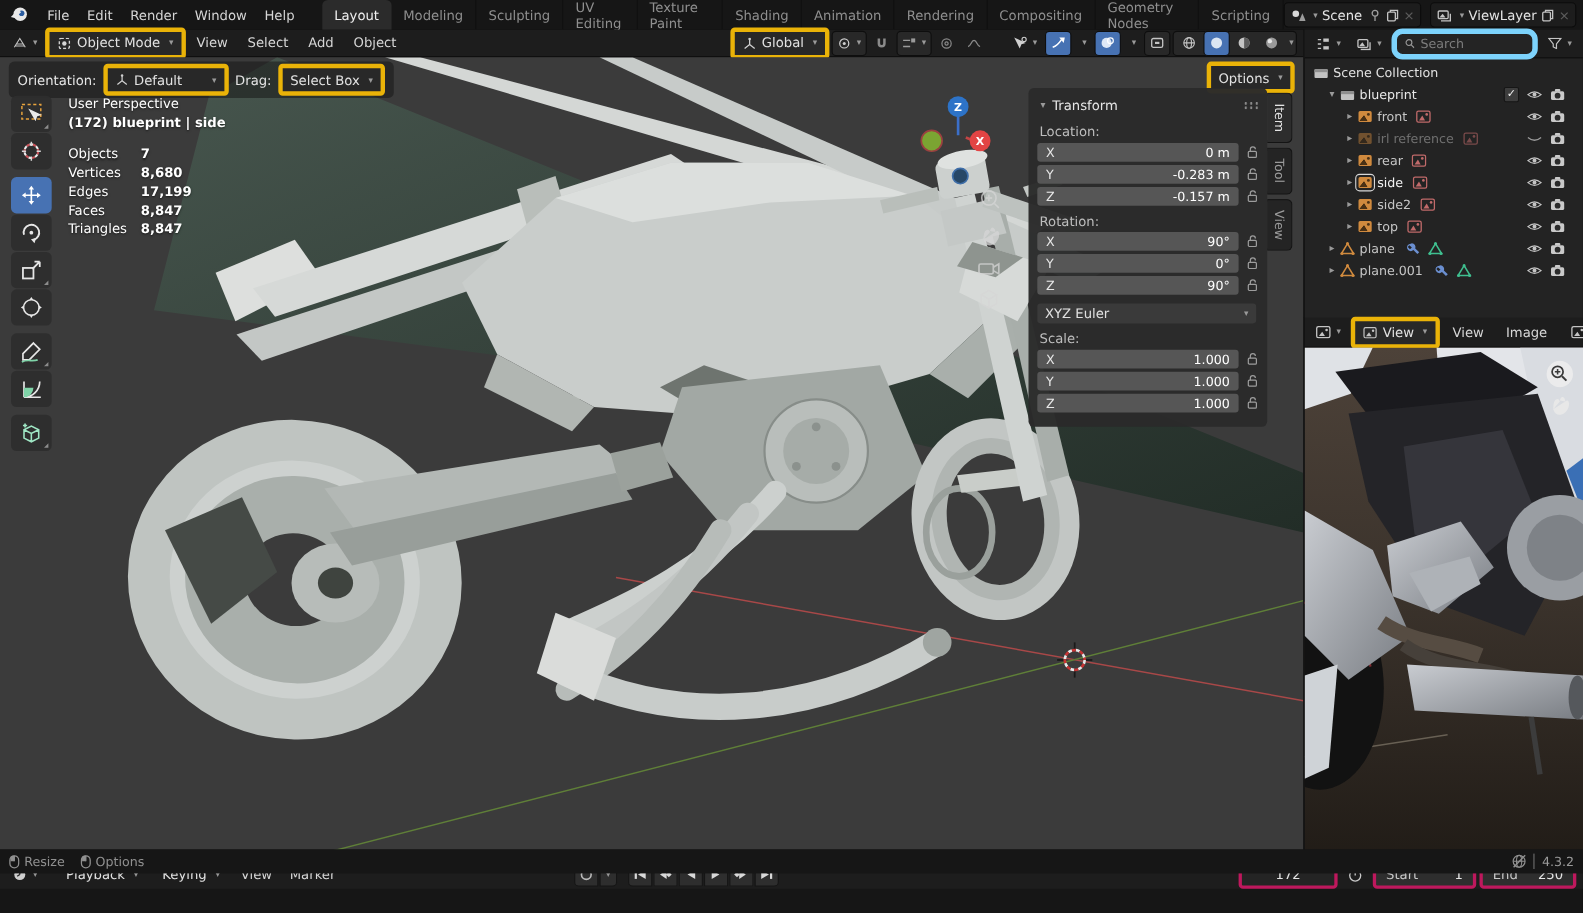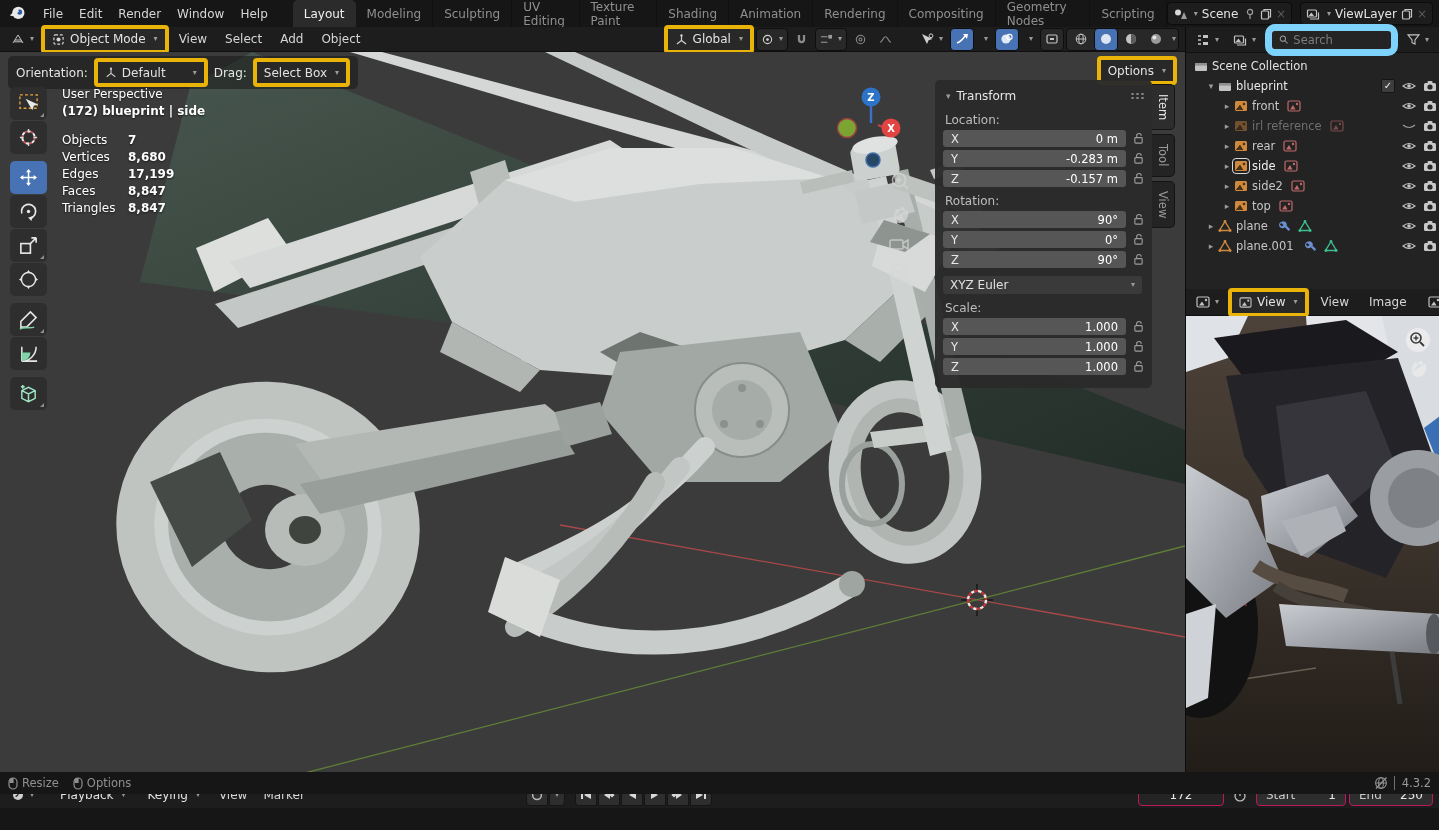--- a/index.html
+++ b/index.html
@@ -42,36 +42,36 @@
   .nfield{flex:1;display:flex;justify-content:space-between;align-items:center;background:#565656;border-radius:3px;height:17px;padding:0 8px;color:#fff;font-size:11.5px;}
   .nfield .ax{color:#e8e8e8;}
   .dots{width:14px;height:8px;background:radial-gradient(circle,#8a8a8a 1px,transparent 1.3px);background-size:5px 4px;margin-left:auto;}
   .nselect{display:flex;justify-content:space-between;align-items:center;background:#3a3a3a;border-radius:3px;height:18px;padding:0 7px;color:#e0e0e0;margin-top:8px;}
   #ntabs{left:1152px;top:32px;display:flex;flex-direction:column;gap:4px;}
   .ntab{writing-mode:vertical-rl;background:#242424;color:#9a9a9a;border-radius:0 5px 5px 0;padding:9px 4px;font-size:11.5px;border:1px solid #141414;border-left:none;}
   .ntab.active{background:#2d2d2d;color:#e4e4e4;}
   
   #outliner{left:1185px;top:27px;width:254px;height:262px;background:#232323;border-left:1px solid #0c0c0c;box-sizing:border-box;}
   #outlinerhead{height:25px;background:#1d1d1d;border-bottom:1px solid #101010;display:flex;align-items:center;gap:4px;padding:0 5px;}
-  #searchbox{flex:1;display:flex;align-items:center;gap:3px;background:#242424;border:7px solid #7dd3fc;border-radius:10px;height:18px;padding:0 7px;color:#8b8b8b;}
+  #searchbox{flex:1;display:flex;align-items:center;gap:3px;background:#242424;border:5px solid #7dd3fc;border-radius:10px;height:18px;padding:0 7px;color:#8b8b8b;}
   #searchbox input{background:transparent;border:none;outline:none;color:#cfcfcf;font-size:11.5px;width:100%;font-family:inherit;}
   #searchbox input::placeholder{color:#7d7d7d;}
-  .orow{display:flex;align-items:center;height:20px;padding-right:0;color:#c6c6c6;font-size:11.5px;position:relative;}
+  .orow{display:flex;align-items:center;height:20px;padding-right:14px;color:#c6c6c6;font-size:11.5px;position:relative;}
   .orow .lbl{margin-left:4px;}
   .orow .dis{width:14px;text-align:center;color:#9a9a9a;font-size:9px;flex:none;}
   .orow .sp{flex:1;}
   .orow .rt{display:flex;align-items:center;gap:7px;margin-right:2px;}
   .orow.dim,.orow.dim .lbl{color:#6f6f6f;}
   .checkbx{width:12px;height:12px;background:#3d3d3d;border:1px solid #161616;border-radius:2px;color:#efefef;font-size:10px;line-height:12px;text-align:center;}
   .activeicon{outline:1.5px solid #d8d8d8;outline-offset:1px;border-radius:2px;}
   #imged{left:1185px;top:289px;width:254px;height:491px;background:#1d1d1d;border-left:1px solid #0c0c0c;box-sizing:border-box;}
   #imgedhead{height:26px;display:flex;align-items:center;gap:4px;padding:0 5px;border-bottom:1px solid #101010;}
   
   #timeline{left:0;top:780px;width:1439px;height:28px;background:#1d1d1d;border-top:1px solid #0c0c0c;display:flex;align-items:center;padding:0 6px;box-sizing:border-box;}
-  .tfield{display:inline-flex;align-items:center;justify-content:space-between;background:#2e2e2e;border:1px solid #be185d;border-radius:4px;height:20px;padding:0 9px;color:#e6e6e6;}
+  .tfield{display:inline-flex;align-items:center;justify-content:space-between;background:#2e2e2e;border:3px solid #be185d;border-radius:4px;height:20px;padding:0 9px;color:#e6e6e6;}
   .transport{display:flex;gap:1px;}
   .tbtn{width:20px;height:20px;background:#2e2e2e;border:1px solid #151515;display:flex;align-items:center;justify-content:center;}
   .tbtn:first-child{border-radius:4px 0 0 4px;}
   .tbtn:last-child{border-radius:0 4px 4px 0;}
   
   #statusbar{left:0;top:772px;width:1439px;height:22px;background:#161616;display:flex;align-items:center;padding:0 8px;box-sizing:border-box;color:#909090;font-size:11.5px;}
   .versep{border-left:1px solid #6f6f6f;padding-left:7px;margin-left:6px;color:#9a9a9a;}
 </style>
 </head>
 <body>

